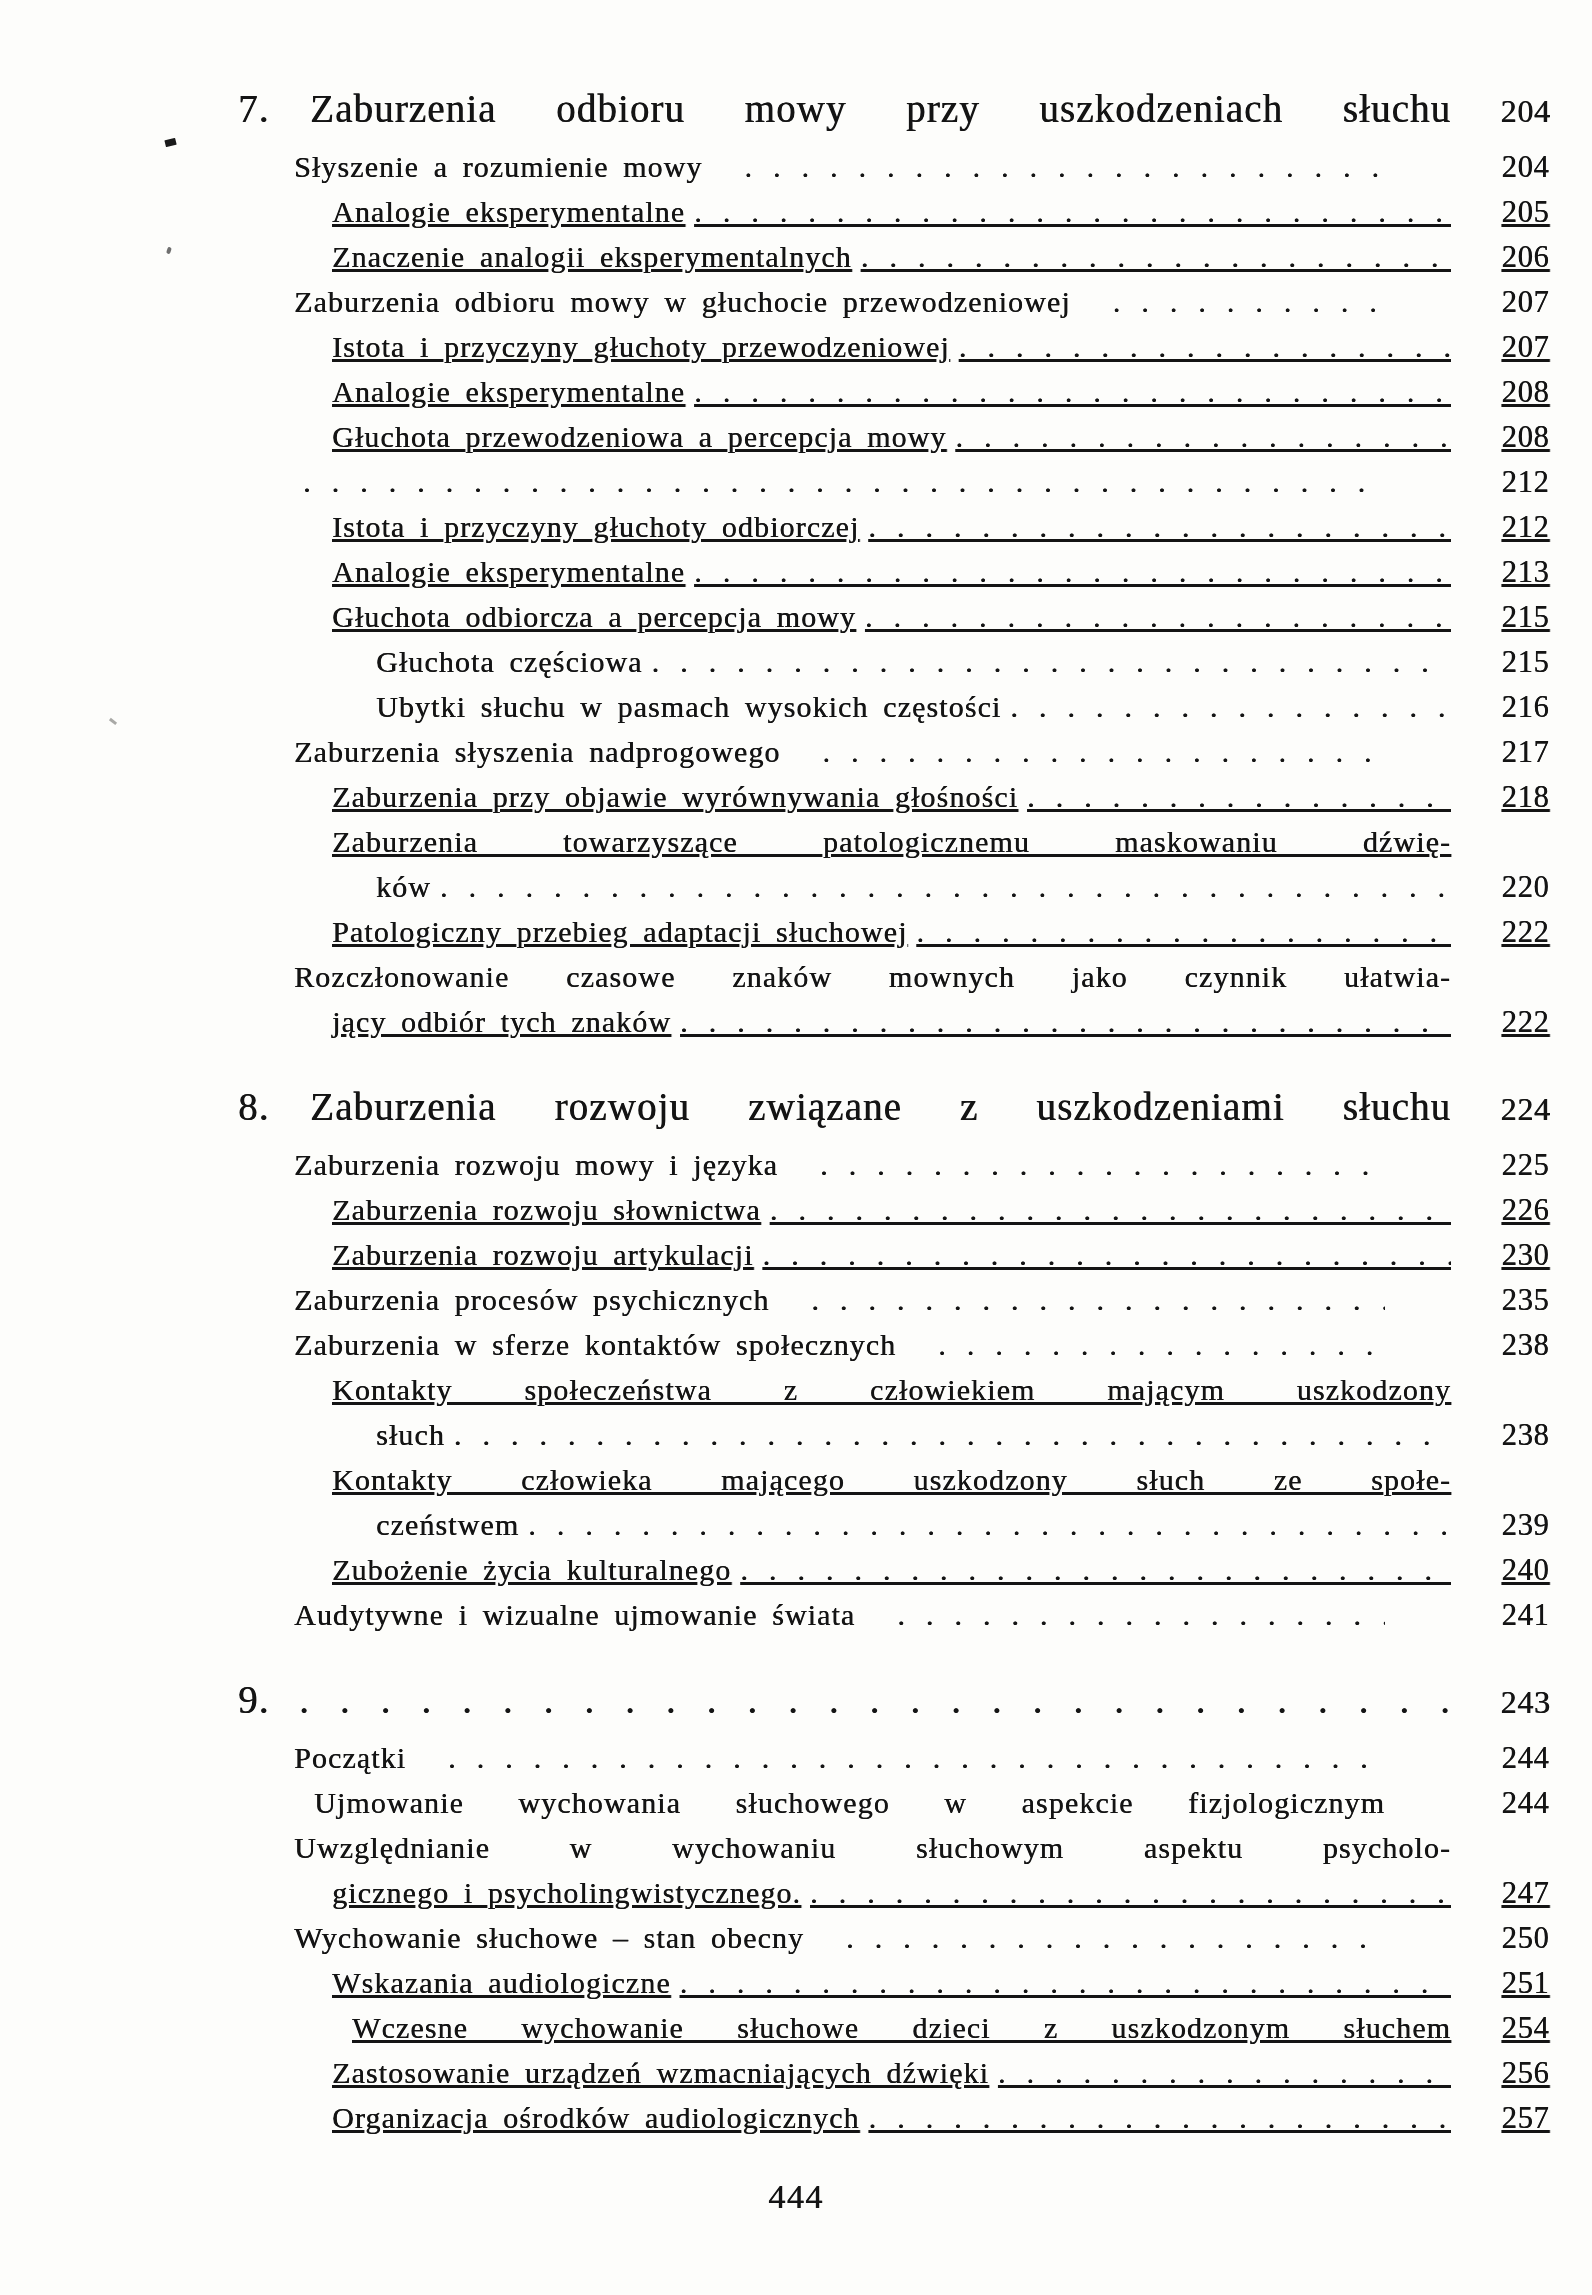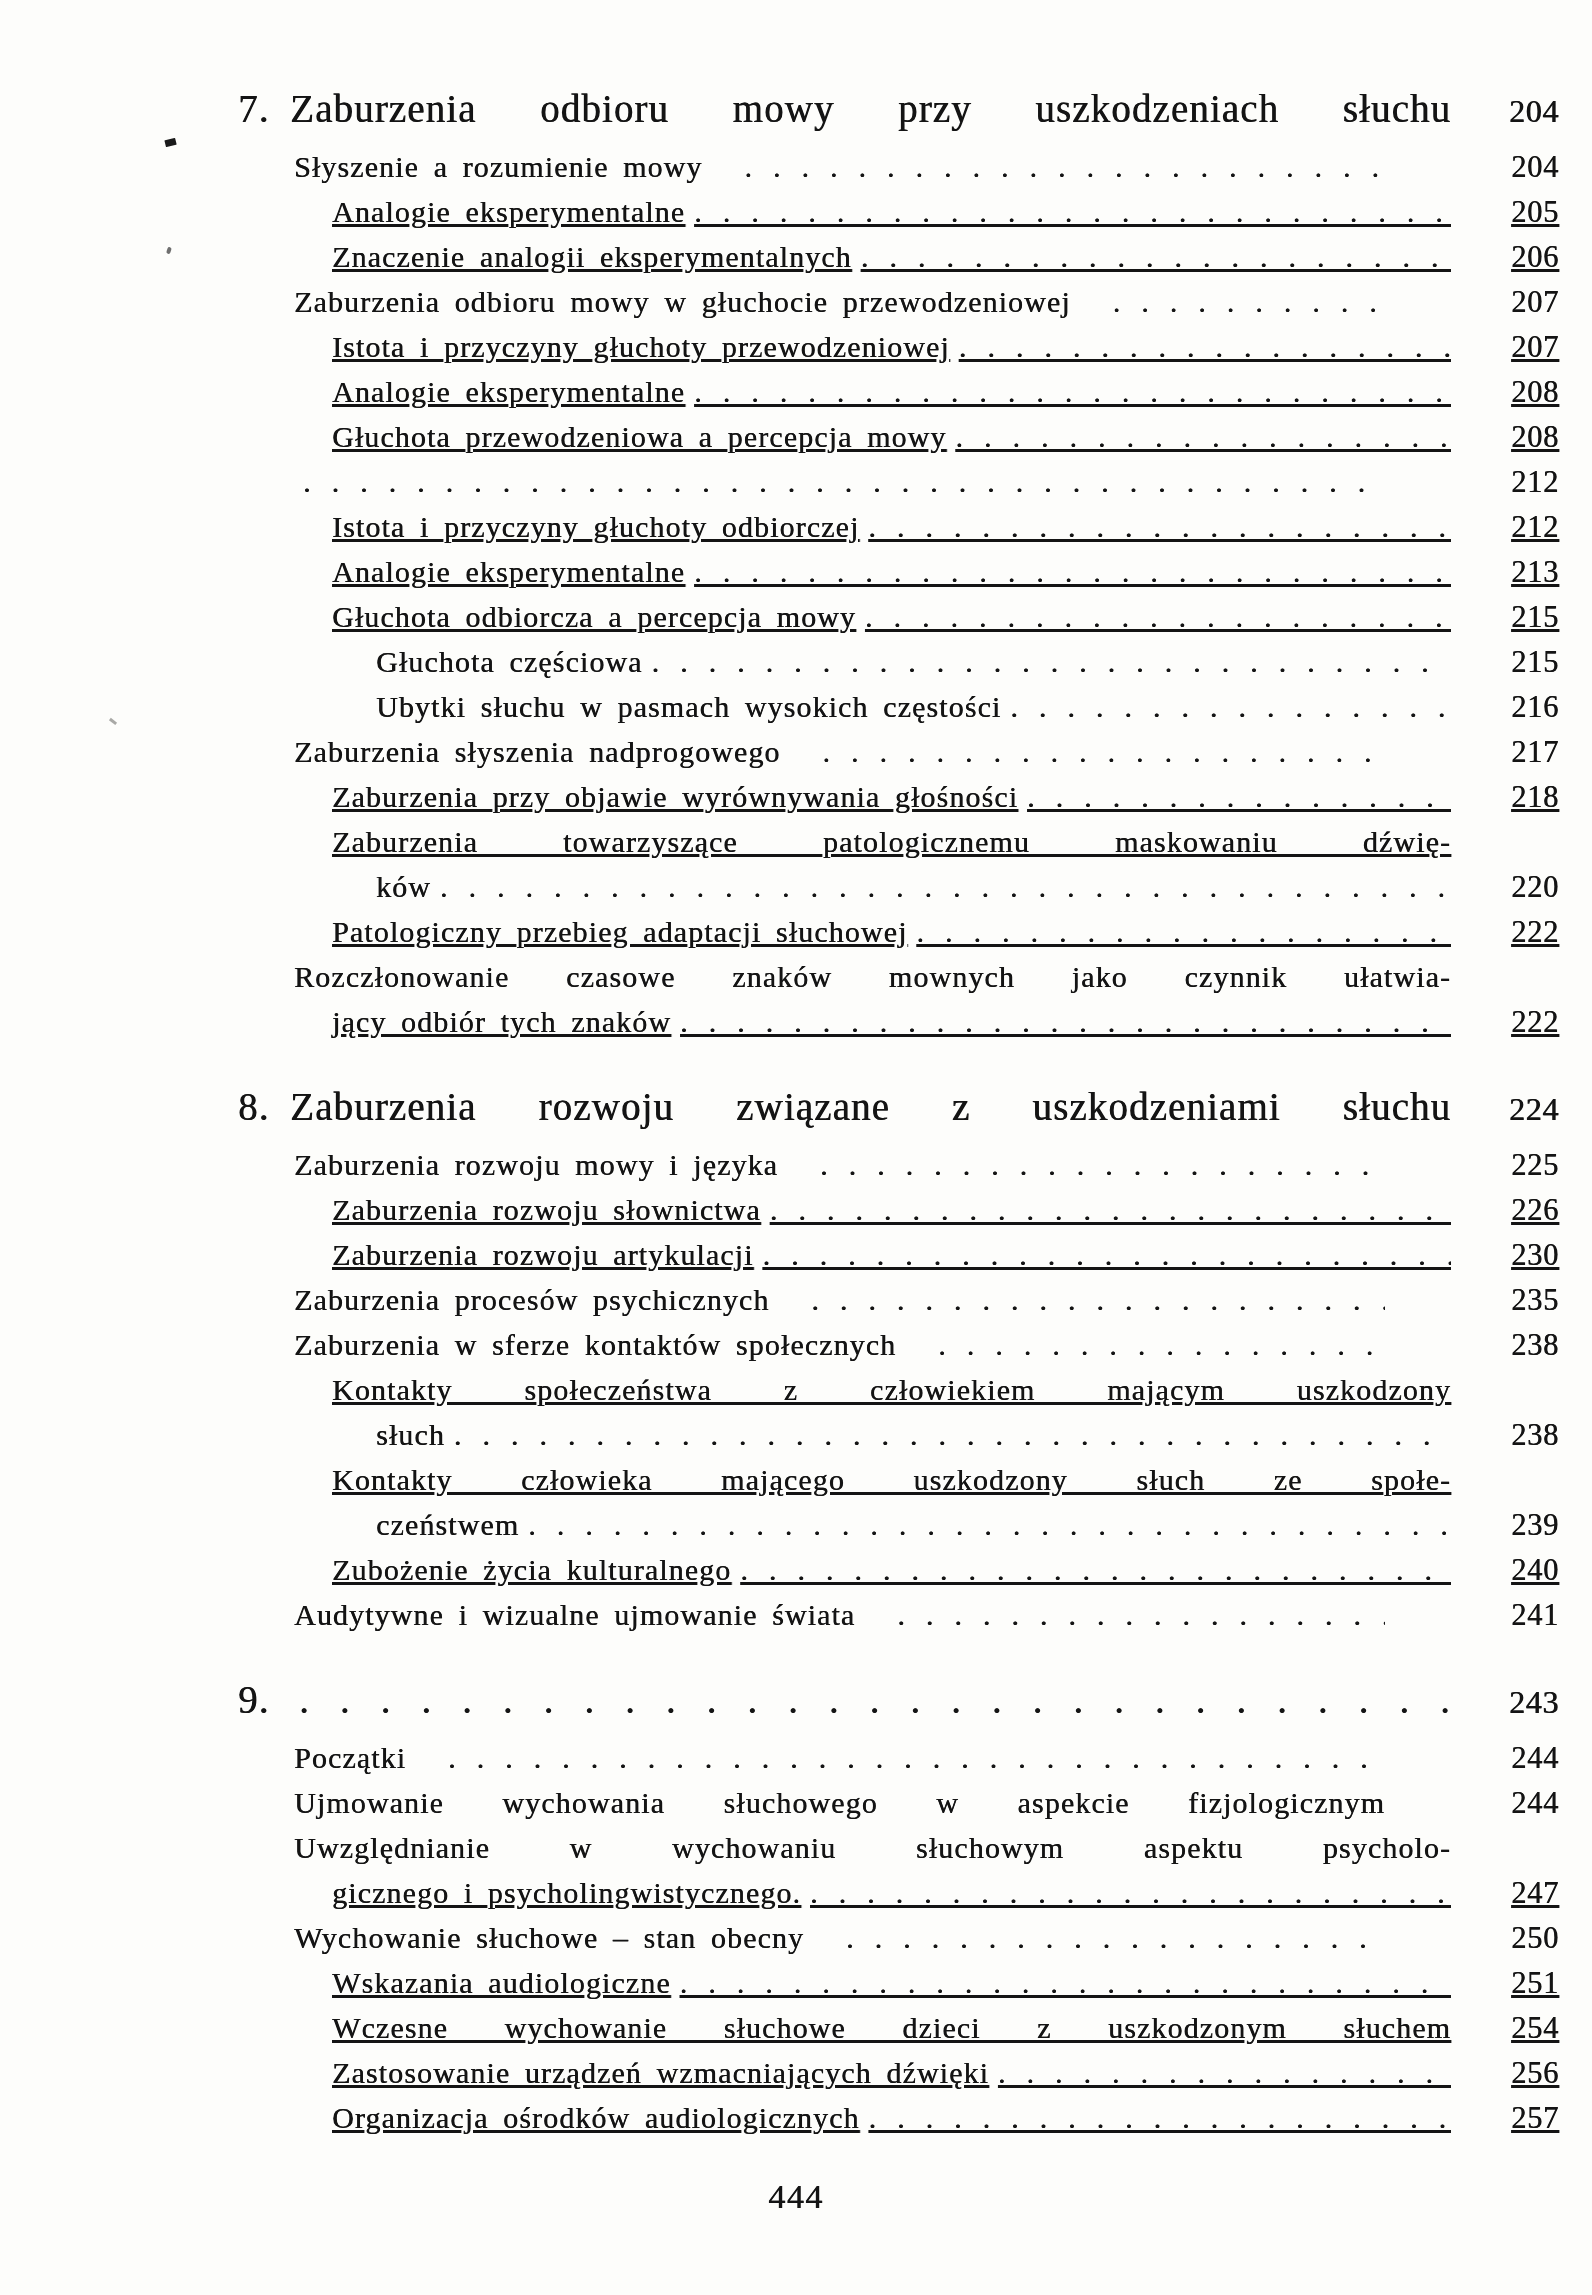--- a/index.html
+++ b/index.html
@@ -32,21 +32,21 @@
     font-size:39px;
     margin-top:37px; margin-bottom:9px;
     text-shadow:0.6px 0 0 currentColor;
   }
   .row.chapter:first-child { margin-top:0; }
   .num { flex:none; width:52px; }
   .t { flex:none; }
   .fill {
     flex:1 1 auto; min-width:0;
     white-space:normal;
-    text-align:justify; text-align-last:justify;
+    text-align:justify; text-align-last:justify;margin-left:20px;
   }
   .wrap1 {
     flex:1 1 auto; min-width:0;
     margin-right:108px;
     white-space:normal;
     text-align:justify; text-align-last:justify;
   }
   .leader {
     flex:1 1 auto; min-width:0;
     overflow:hidden;
@@ -54,21 +54,21 @@
   }
   .leader::after {
     content:"..........................................................................................";
     letter-spacing:21px;
     word-spacing:0;
   }
   .chapter .leader::after { letter-spacing:31px; }
   .spacer { flex:none; width:41px; }
   .pnum {
     flex:none; width:67px;
-    text-align:right;
+    text-align:center;
     font-size:30.5px;
     letter-spacing:0.7px;
   }
   .chapter .pnum { font-size:32px; }
   .ind-1 { padding-left:56px;gap:33px; }
   .ind-2 { padding-left:94px;text-decoration:underline; }
   .ind-3 { padding-left:138px; }
   .folio {
     position:absolute;
     left:0; top:2174px; width:100%;

